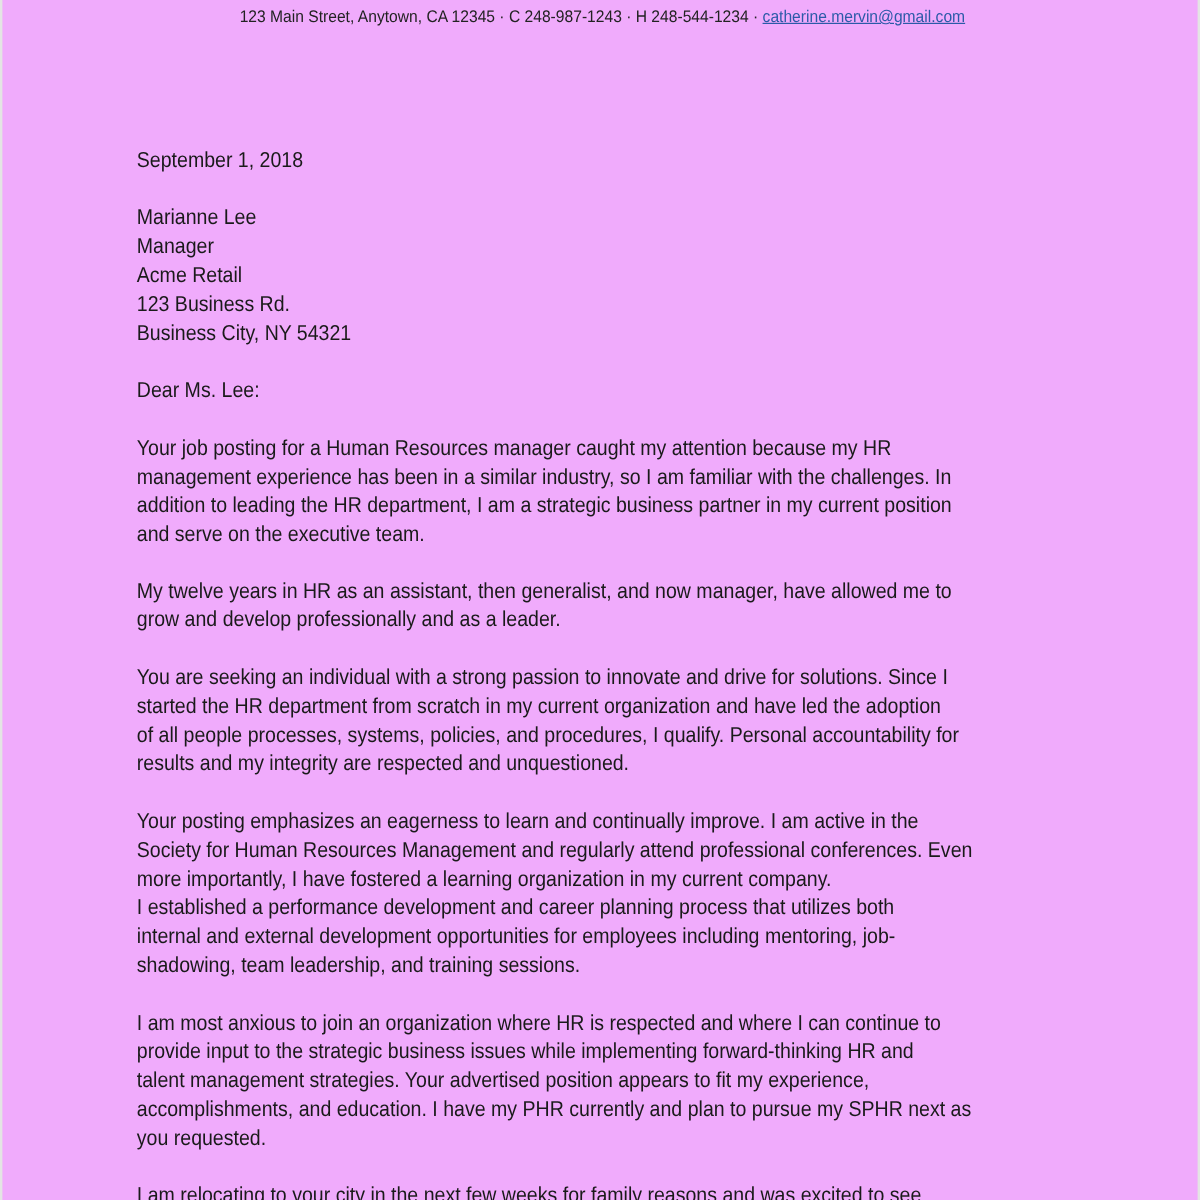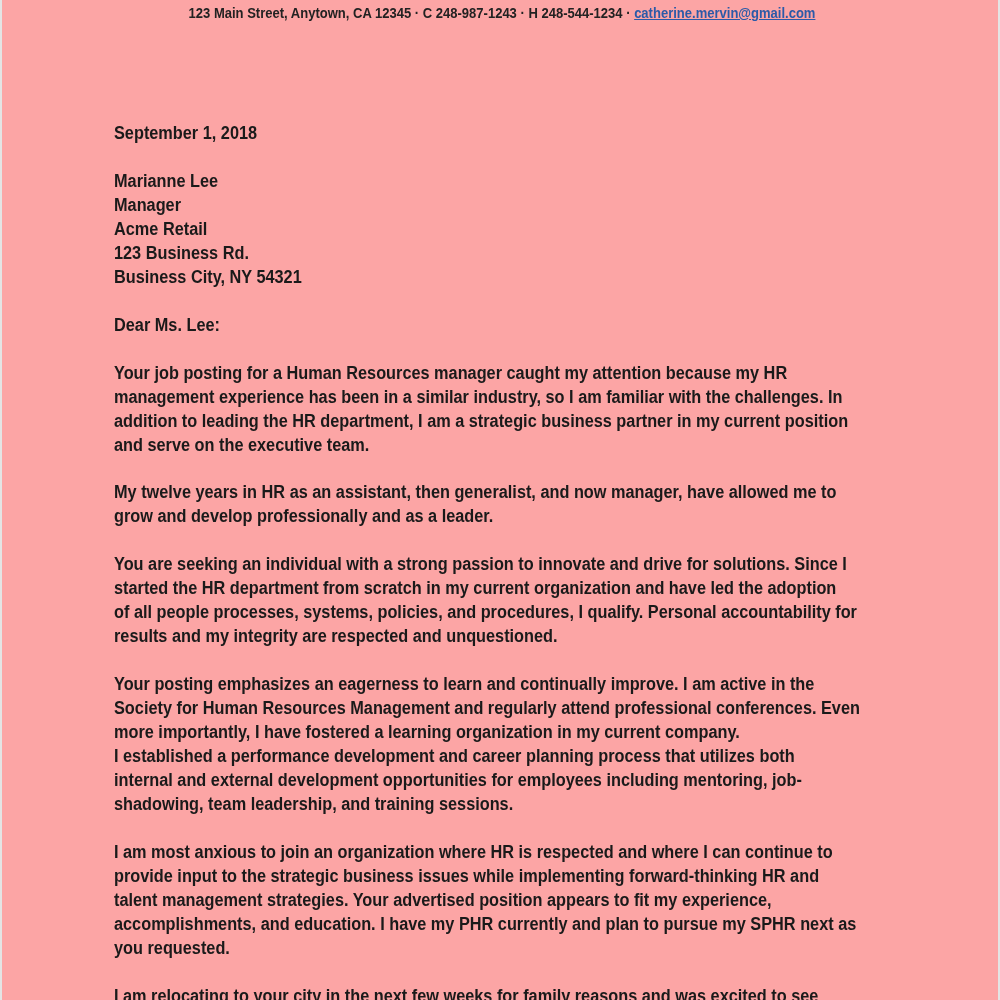--- a/index.html
+++ b/index.html
@@ -7,26 +7,25 @@
       padding: 0;
       width: 1000px;
       height: 1000px;
       overflow: hidden;
       background: #f3f3f3;
     }
     .page {
       position: relative;
       width: 1000px;
       height: 1000px;
-      background: #fca5a5;
+      background: #f0abfc;
       border-left: 2px solid #e4e4e4;
       border-right: 2px solid #e4e4e4;
       box-sizing: border-box;
       overflow: hidden;
-      font-weight: bold;
     }
     .contact {
       position: absolute;
       top: 5px;
       left: 0;
       width: 1000px;
       text-align: center;
       font-family: "Liberation Sans", sans-serif;
       font-size: 14px;
       color: #222;

